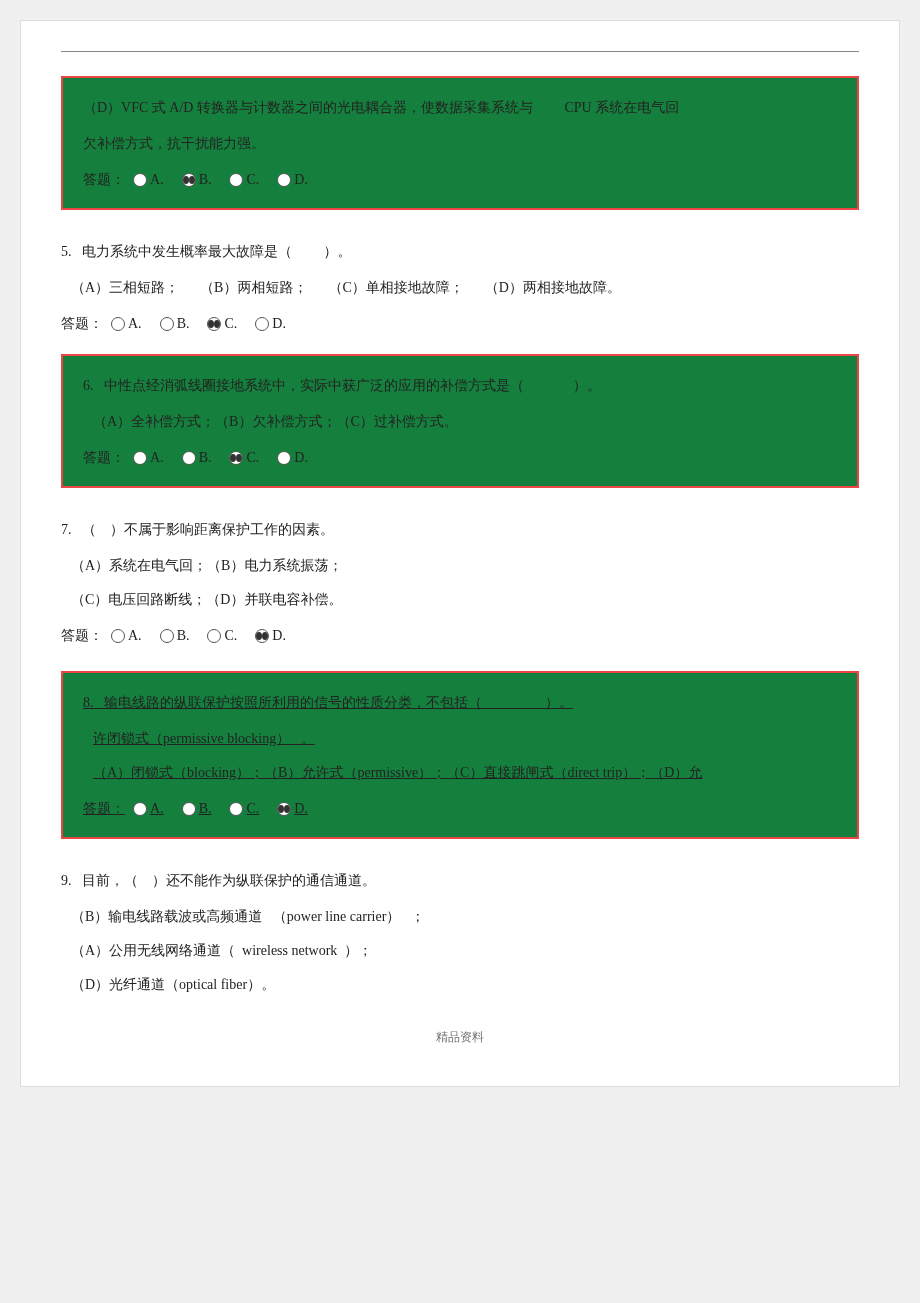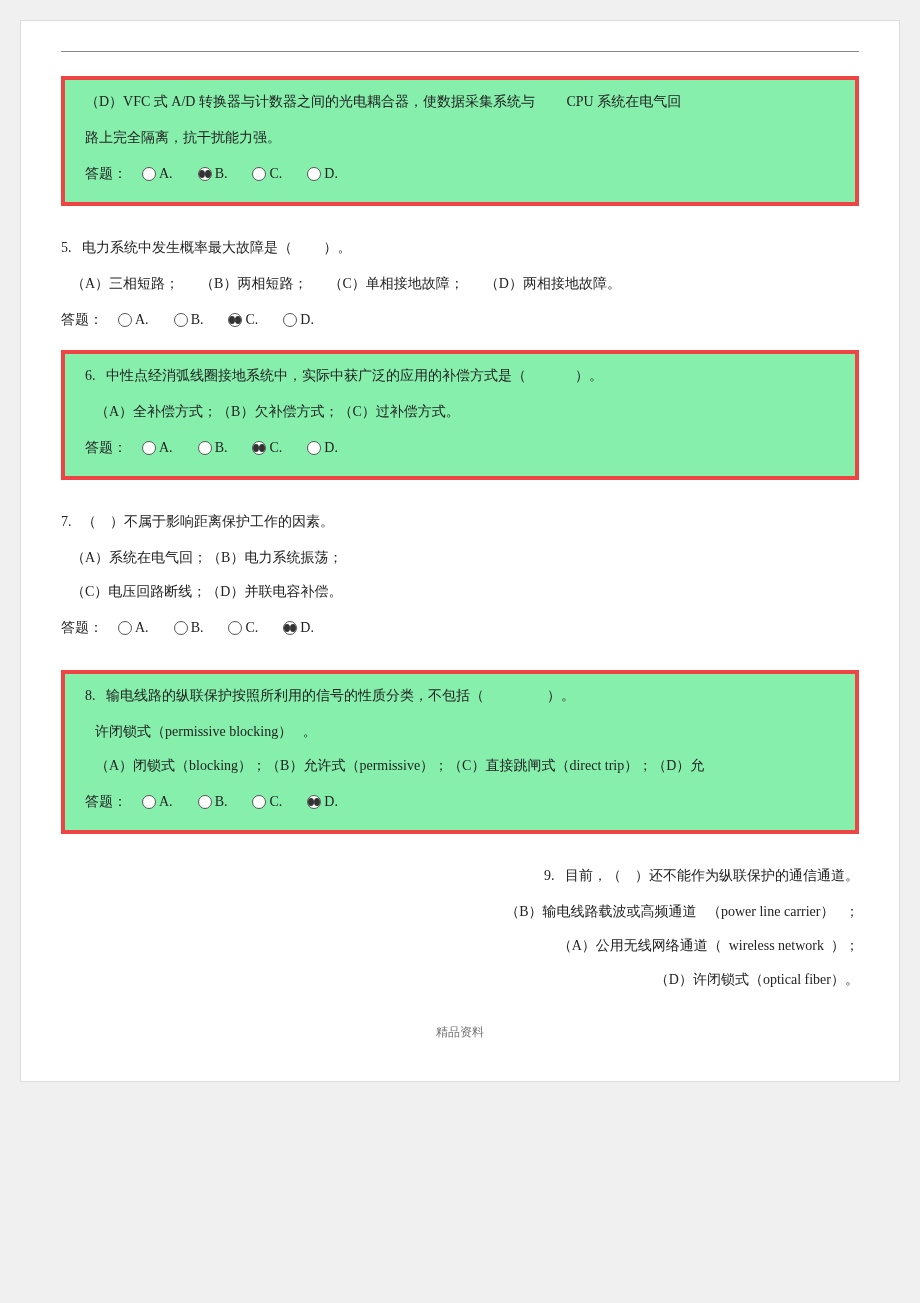--- a/index.html
+++ b/index.html
@@ -15,38 +15,38 @@
       max-width: 880px;
       margin: 0 auto;
       padding: 30px 40px 40px 40px;
       border: 1px solid #ddd;
     }
     .top-line {
       border-top: 1px solid #888;
       margin-bottom: 24px;
     }
     .question-block {
-      background: #86efac;
-      border: 4px solid #ef4444;
+      background: #15803d;
+      border: 2px solid #ef4444;
       margin-bottom: 18px;
-      padding: 8px 20px 14px 20px;
+      padding: 16px 20px 14px 20px;
     }
     .q-text {
       line-height: 2;
       margin-bottom: 8px;
     }
     .q-options {
       line-height: 2;
       margin-bottom: 6px;
       padding-left: 10px;
     }
     .answer-row {
       display: flex;
       align-items: center;
-      gap: 15px;
+      gap: 8px;
       margin-top: 8px;
       line-height: 2;
     }
     .answer-label {
       font-size: 14px;
     }
     .radio-item {
       display: flex;
       align-items: center;
       gap: 3px;
@@ -87,21 +87,21 @@
 <body>
 
 <div class="page">
   <div class="top-line"></div>
 
   <div class="question-block">
     <div class="q-text">
       （D）VFC 式 A/D 转换器与计数器之间的光电耦合器，使数据采集系统与&nbsp;&nbsp;&nbsp;&nbsp;&nbsp;&nbsp;&nbsp;&nbsp;&nbsp;CPU 系统在电气回
     </div>
     <div class="q-text">
-      路上完全隔离，抗干扰能力强。
+      欠补偿方式，抗干扰能力强。
     </div>
     <div class="answer-row">
       <span class="answer-label">答题：</span>
       <div class="radio-item">
         <div class="radio-circle"></div>
         <span class="radio-letter">A.</span>
       </div>
       <div class="radio-item">
         <div class="radio-circle selected">
             <span style="width:8px;height:8px;border-radius:50%;background:#333;display:inline-block;"></span>
@@ -205,21 +205,21 @@
       </div>
       <div class="radio-item">
         <div class="radio-circle selected">
             <span style="width:8px;height:8px;border-radius:50%;background:#333;display:inline-block;"></span>
           </div>
         <span class="radio-letter">D.</span>
       </div>
     </div>
   </div>
 
-  <div class="question-block" style="margin-top:24px;">
+  <div class="question-block" style="margin-top:17px;text-decoration:underline;">
     <div class="q-text">
       8.&nbsp;&nbsp; 输电线路的纵联保护按照所利用的信号的性质分类，不包括（&nbsp;&nbsp;&nbsp;&nbsp;&nbsp;&nbsp;&nbsp;&nbsp;&nbsp;&nbsp;&nbsp;&nbsp;&nbsp;&nbsp;&nbsp;&nbsp;&nbsp;&nbsp;）。
     </div>
     <div class="q-options">
       许闭锁式（permissive blocking）&nbsp;&nbsp;&nbsp;。
     </div>
     <div class="q-options">
       （A）闭锁式（blocking）；（B）允许式（permissive）；（C）直接跳闸式（direct trip）；（D）允
     </div>
     <div class="answer-row">
@@ -238,29 +238,29 @@
       </div>
       <div class="radio-item">
         <div class="radio-circle selected">
             <span style="width:8px;height:8px;border-radius:50%;background:#333;display:inline-block;"></span>
           </div>
         <span class="radio-letter">D.</span>
       </div>
     </div>
   </div>
 
-  <div style="padding: 10px 0 4px 0; text-align: right;">
+  <div style="padding: 10px 0 4px 0;">
     <div class="q-text">
       9.&nbsp;&nbsp; 目前，（&nbsp;&nbsp;&nbsp;&nbsp;）还不能作为纵联保护的通信通道。
     </div>
     <div class="q-options">
       （B）输电线路载波或高频通道&nbsp;&nbsp;&nbsp;（power line carrier）&nbsp;&nbsp;&nbsp;；
     </div>
     <div class="q-options">
       （A）公用无线网络通道（&nbsp;&nbsp;wireless network&nbsp;&nbsp;）；
     </div>
     <div class="q-options">
-      （D）许闭锁式（optical fiber）。
+      （D）光纤通道（optical fiber）。
     </div>
   </div>
 
   <div class="footer-label">精品资料</div>
 </div>
 
 </body></html>

